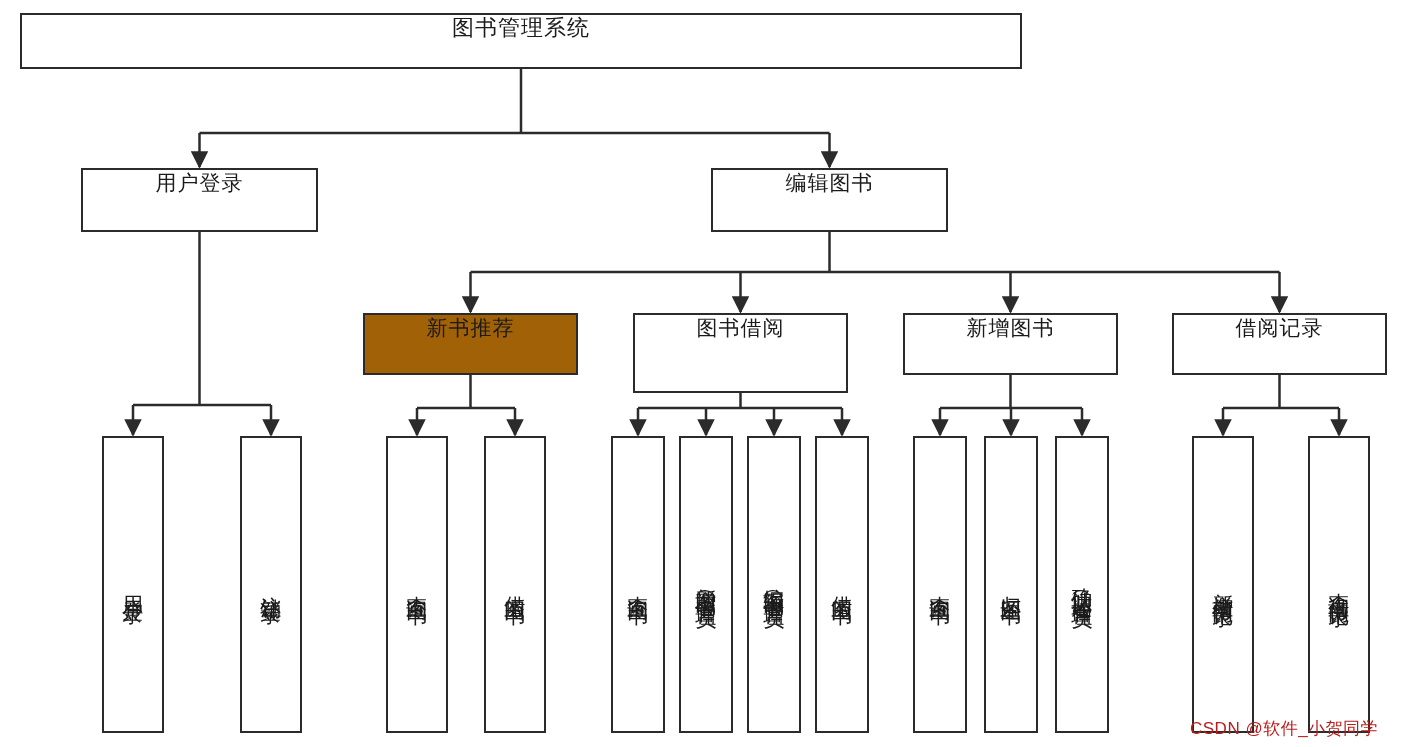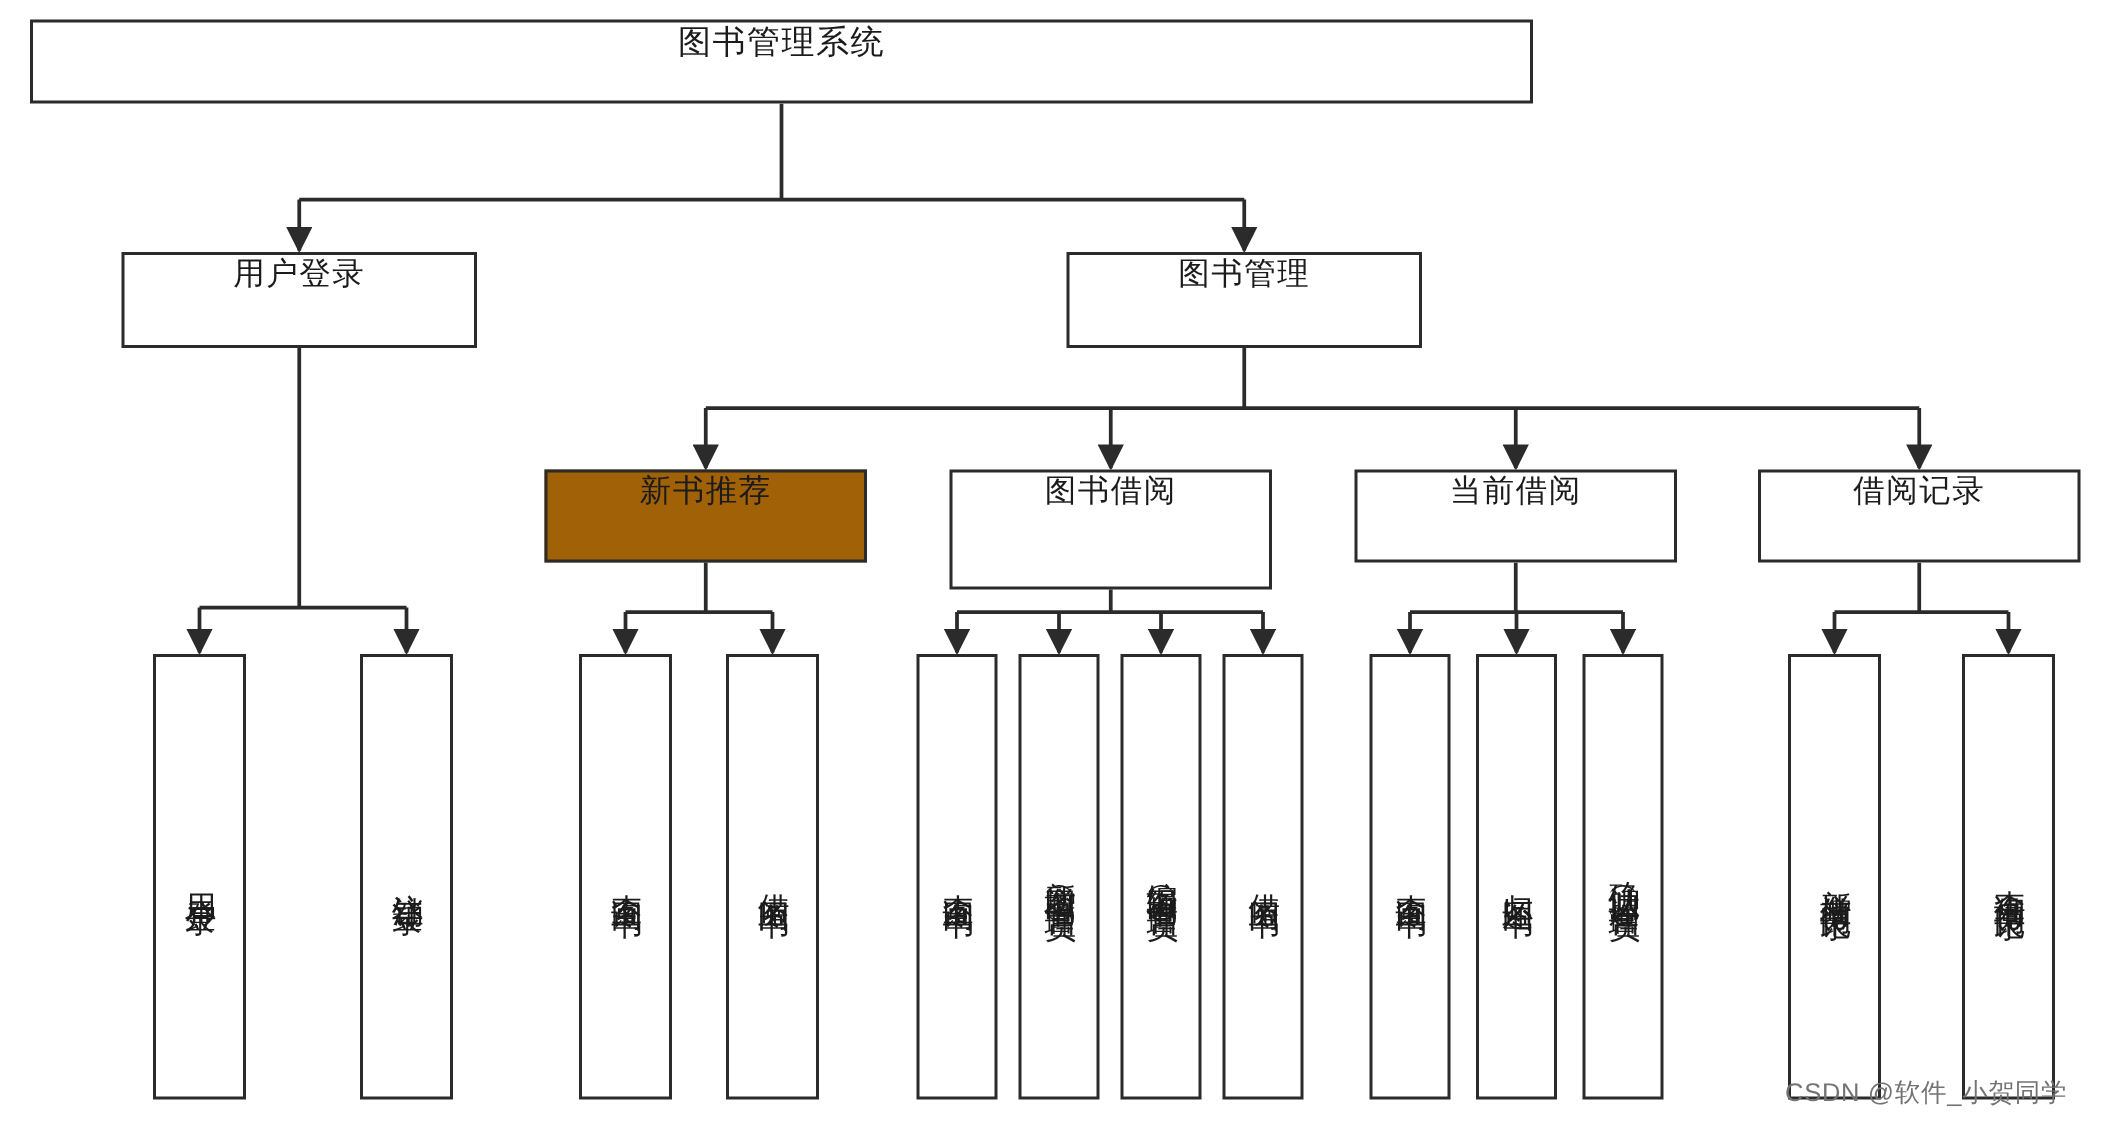--- a/index.html
+++ b/index.html
@@ -118,30 +118,30 @@
   </svg>
 
   <div id="nodes-layer">
       <div class="node root horiz" style="left: 20px; top: 13px; width: 1002px; height: 56px; border-color: rgb(43, 43, 43); background: rgb(255, 255, 255); color: rgb(27, 27, 27);">
         <span>图书管理系统</span>
       </div>
       <div class="node lvl2 horiz" style="left: 81px; top: 168px; width: 237px; height: 64px; border-color: rgb(43, 43, 43); background: rgb(255, 255, 255); color: rgb(27, 27, 27);">
         <span>用户登录</span>
       </div>
       <div class="node lvl2 horiz" style="left: 711px; top: 168px; width: 237px; height: 64px; border-color: rgb(43, 43, 43); background: rgb(255, 255, 255); color: rgb(27, 27, 27);">
-        <span>图书管理</span>
+        <span>编辑图书</span>
       </div>
       <div class="node lvl3 horiz" style="left: 363px; top: 313px; width: 215px; height: 62px; border-color: rgb(43, 43, 43); background: #a16207; color: rgb(27, 27, 27);">
         <span>新书推荐</span>
       </div>
       <div class="node lvl3 horiz" style="left: 633px; top: 313px; width: 215px; height: 80px; border-color: rgb(43, 43, 43); background: rgb(255, 255, 255); color: rgb(27, 27, 27);">
         <span>图书借阅</span>
       </div>
       <div class="node lvl3 horiz" style="left: 903px; top: 313px; width: 215px; height: 62px; border-color: rgb(43, 43, 43); background: rgb(255, 255, 255); color: rgb(27, 27, 27);">
-        <span>当前借阅</span>
+        <span>新增图书</span>
       </div>
       <div class="node lvl3 horiz" style="left: 1172px; top: 313px; width: 215px; height: 62px; border-color: rgb(43, 43, 43); background: rgb(255, 255, 255); color: rgb(27, 27, 27);">
         <span>借阅记录</span>
       </div>
       <div class="node leaf vert" style="left: 102px; top: 436px; width: 62px; height: 297px; border-color: rgb(43, 43, 43); background: rgb(255, 255, 255); color: rgb(27, 27, 27);">
         <span class="vlabel">用户登录</span>
       </div>
       <div class="node leaf vert" style="left: 240px; top: 436px; width: 62px; height: 297px; border-color: rgb(43, 43, 43); background: rgb(255, 255, 255); color: rgb(27, 27, 27);">
         <span class="vlabel">注销登录</span>
       </div>
@@ -173,15 +173,15 @@
         <span class="vlabel">确认归还（管理员）</span>
       </div>
       <div class="node leaf vert" style="left: 1192px; top: 436px; width: 62px; height: 297px; border-color: rgb(43, 43, 43); background: rgb(255, 255, 255); color: rgb(27, 27, 27);">
         <span class="vlabel">新增借阅记录</span>
       </div>
       <div class="node leaf vert" style="left: 1308px; top: 436px; width: 62px; height: 297px; border-color: rgb(43, 43, 43); background: rgb(255, 255, 255); color: rgb(27, 27, 27);">
         <span class="vlabel">查询借阅记录</span>
       </div>
     </div>
 
-  <div class="watermark" style="left: 1190px; top: 717px; color: #737373;">CSDN @软件_小贺同学</div>
+  <div class="watermark" style="left: 1190px; top: 717px; color: #b91c1c;">CSDN @软件_小贺同学</div>
 
 </div>
 
 </body></html>

